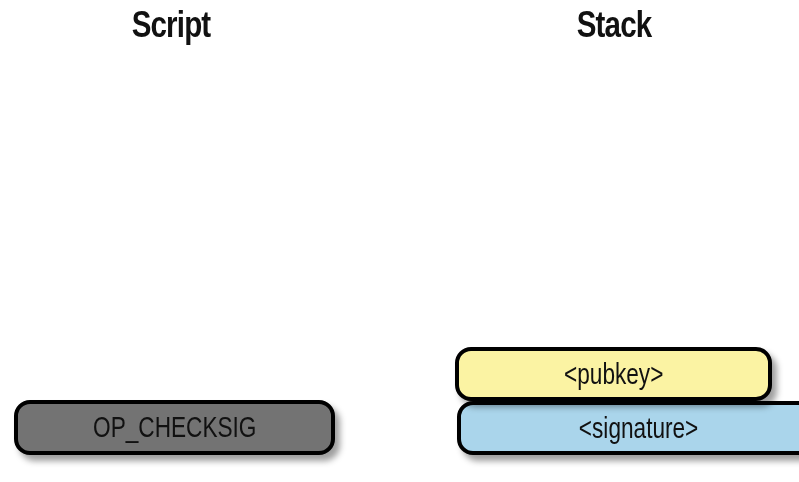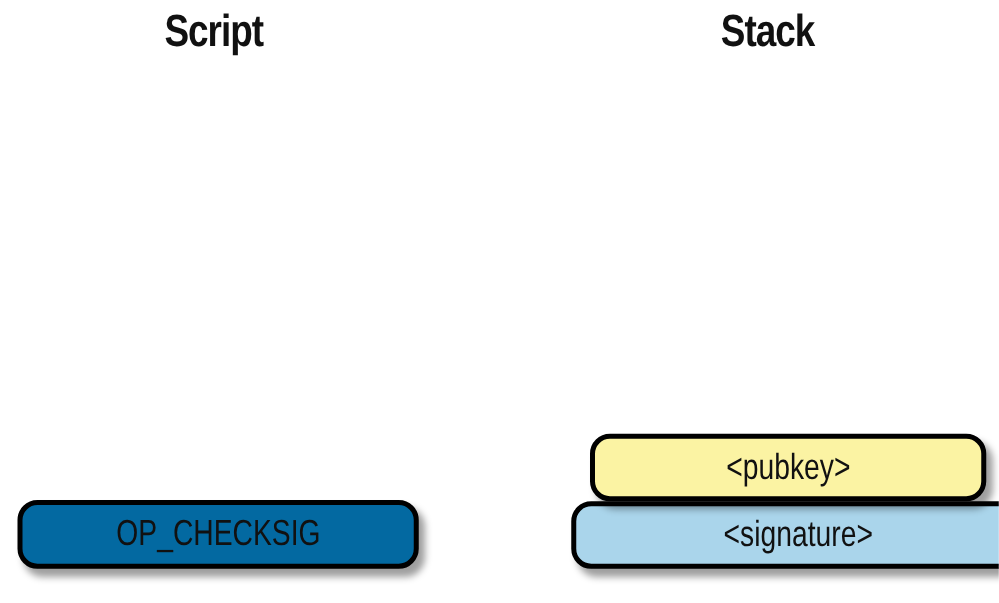--- a/index.html
+++ b/index.html
@@ -32,42 +32,42 @@
     position: absolute;
     box-sizing: border-box;
     border: 4px solid #000000;
     border-radius: 16px;
     display: flex;
     align-items: center;
     justify-content: center;
     box-shadow: 5px 6px 6px rgba(0, 0, 0, 0.38);
   }
   .box-script    { left: 14px;  top: 400px; width: 321px; height: 55px; z-index: 1; }
-  .box-pubkey    { left: 472px; top: 347px; width: 317px; height: 54px; z-index: 2; }
+  .box-pubkey    { left: 455px; top: 347px; width: 317px; height: 54px; z-index: 2; }
   .box-signature { left: 457px; top: 401px; width: 363px; height: 54px; z-index: 1; }
 
   .boxlabel {
     display: inline-block;
     transform: scaleX(0.78);
     transform-origin: center center;
     font-size: 29px;
     color: #111111;
     white-space: nowrap;
   }
 </style>
 </head>
 <body>
 
 <div style="position:absolute; inset:0;text-decoration:underline;">
 
   <div class="col-title title-script">Script</div>
 
   <div class="col-title title-stack">Stack</div>
 
-  <div class="opbox box-script" style="background-color: #0369a1; justify-content: center;">
+  <div class="opbox box-script" style="background-color: #737373; justify-content: center;">
     <span class="boxlabel">OP_CHECKSIG</span>
   </div>
 
   <div class="opbox box-pubkey" style="background-color: rgb(251, 243, 163);">
     <span class="boxlabel">&lt;pubkey&gt;</span>
   </div>
 
   <div class="opbox box-signature" style="background-color: rgb(170, 213, 235);">
     <span class="boxlabel">&lt;signature&gt;</span>
   </div>

